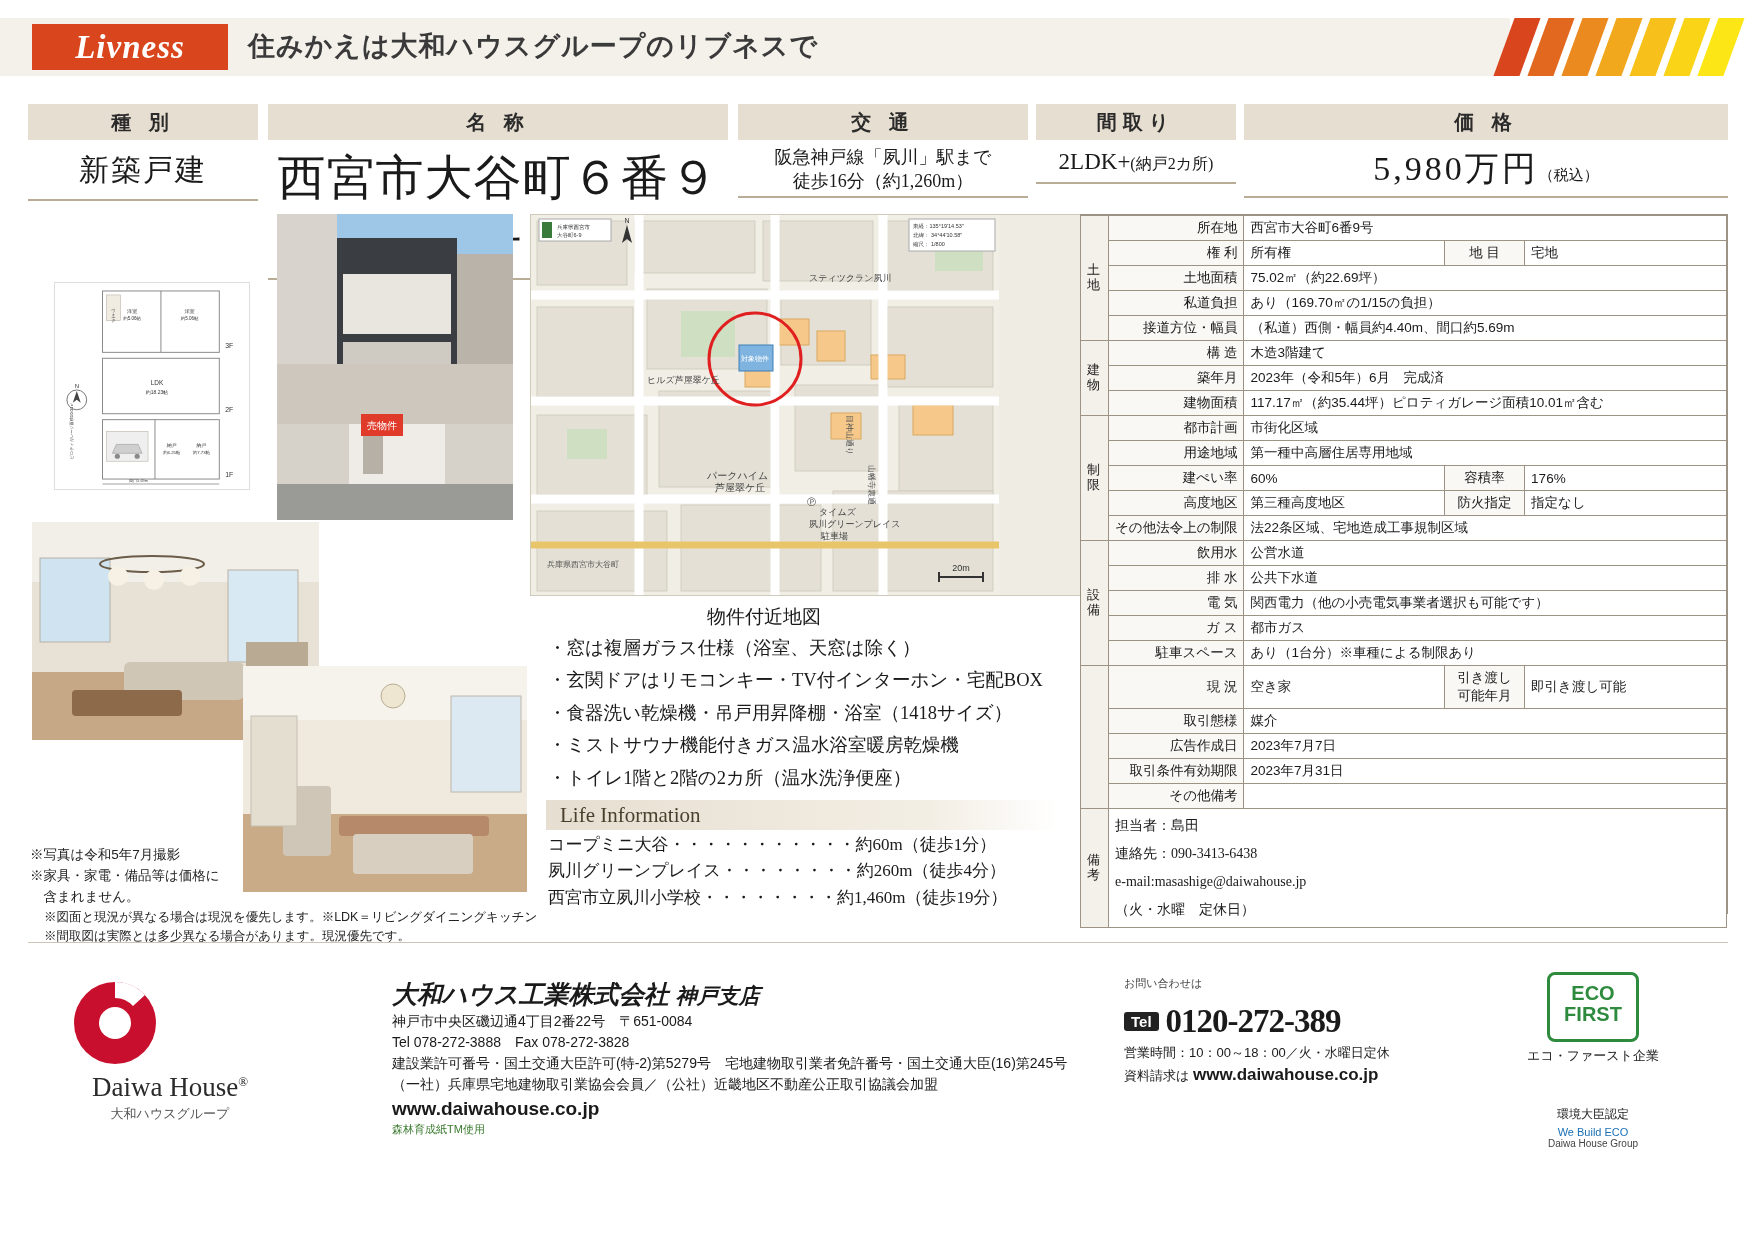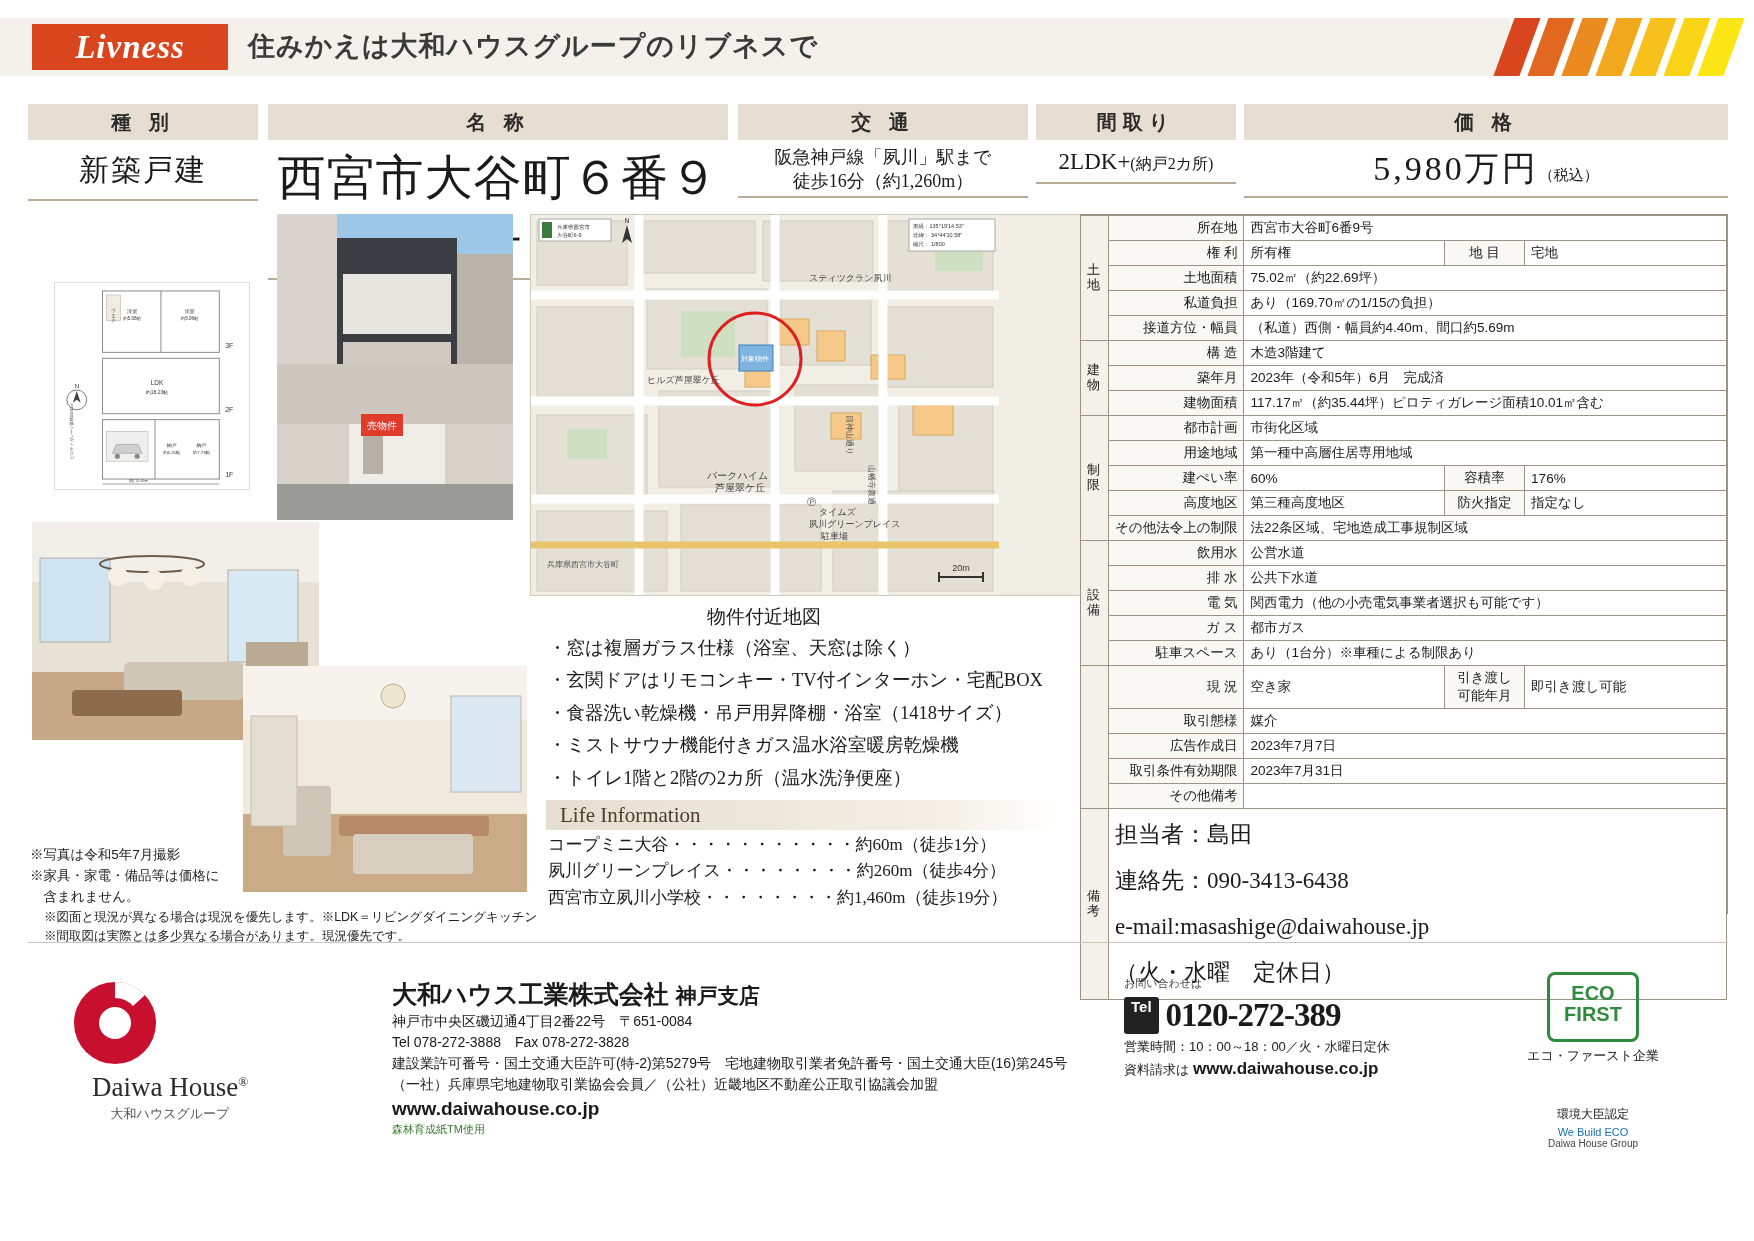--- a/index.html
+++ b/index.html
@@ -116,42 +116,42 @@
           border: 1px solid #9d9384; border-left: none; }
   .spec table { border-collapse: collapse; width: 100%; font-size: 13.5px; }
   .spec td { border: 1px solid #9d9384; padding: 3px 6px; height: 22px; }
   .spec .side {
     width: 26px; text-align: center; background: #f4f1ea; font-size: 13px;
     letter-spacing: 2px; line-height: 1.15; vertical-align: middle;
   }
   .spec .k { width: 118px; text-align: right; background: #faf8f4; white-space: nowrap; }
   .spec .v { background: #ffffff; }
   .spec .k2 { width: 80px; text-align: center; background: #faf8f4; }
-  .remarks { font-size: 23px; line-height: 2.0; padding: 6px 10px 4px 16px; font-family:"Liberation Serif", serif; }
+  .remarks { font-size: 14px; line-height: 2.0; padding: 6px 10px 4px 16px; font-family:"Liberation Serif", serif; }
 
   
   .footer { position: absolute; left: 0; top: 940px; width: 1754px; height: 301px; }
   .foot-rule { position: absolute; left: 28px; top: 2px; width: 1700px; height: 1px; background: #cdc6b8; }
   .dh-mark { position: absolute; left: 72px; top: 40px; width: 86px; height: 86px; }
   .dh-name { position: absolute; left: 45px; top: 132px; width: 250px; text-align: center; }
   .dh-name .en { font-family: "Liberation Serif", serif; font-size: 27px; color: #2b2b2b; }
   .dh-name .en .reg { font-size: 13px; vertical-align: super; }
   .dh-name .jp { font-size: 13px; color: #555; margin-top: 2px; }
 
   .comp { position: absolute; left: 392px; top: 38px; width: 720px; }
-  .comp .c-name { font-size: 25px; font-weight: bold; }
+  .comp .c-name { font-size: 25px; font-weight: bold; font-style: italic; }
   .comp .c-name .br { font-size: 21px; font-weight: bold; }
   .comp .c-line { font-size: 14px; line-height: 1.5; }
   .comp .c-url { font-size: 19px; font-weight: bold; margin-top: 3px; }
   .comp .c-eco { font-size: 11px; color: #3a7a2e; margin-top: 2px; }
 
   .contact { position: absolute; left: 1124px; top: 36px; width: 330px; }
   .contact .c-hd { font-size: 11px; color: #444; }
   .contact .c-box { margin-top: 2px; background: #e7e3da; text-align: center; font-size: 16px; padding: 4px 0; }
-  .contact .c-tel { margin-top: 6px; display: flex; }
+  .contact .c-tel { margin-top: 12px; display: flex; align-items: center; }
   .contact .tel-badge { background: #222; color: #fff; font-size: 15px; padding: 1px 7px; border-radius: 3px; margin-right: 7px; font-weight: bold;}
   .contact .tel-num { font-size: 33px; font-weight: bold; letter-spacing: -1px; font-family: "Liberation Serif", serif;}
   .contact .c-hours { font-size: 13px; margin-top: 4px; }
   .contact .c-req { font-size: 13px; margin-top: 3px; }
   .contact .c-req .u { font-size: 17px; font-weight: bold; }
 
   .eco { position: absolute; left: 1498px; top: 32px; width: 190px; text-align: center; }
   .eco .badge { width: 92px; height: 70px; margin: 0 auto; border: 3px solid #2e8b3d; border-radius: 8px; color: #2e8b3d; font-weight: bold; line-height: 1.05; padding-top: 8px; font-size: 20px; }
   .eco .t1 { font-size: 13px; margin-top: 5px; color: #222; }
   .eco .t2 { font-size: 12px; color: #222; margin-top: 41px; }

